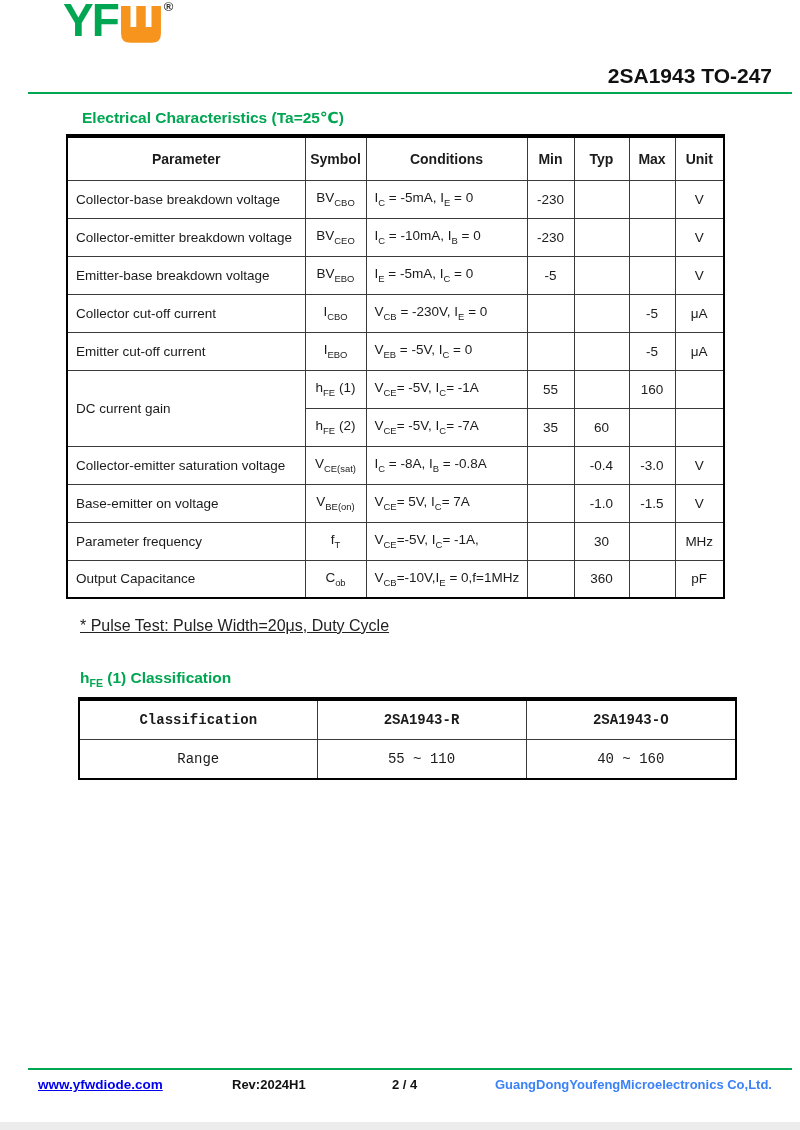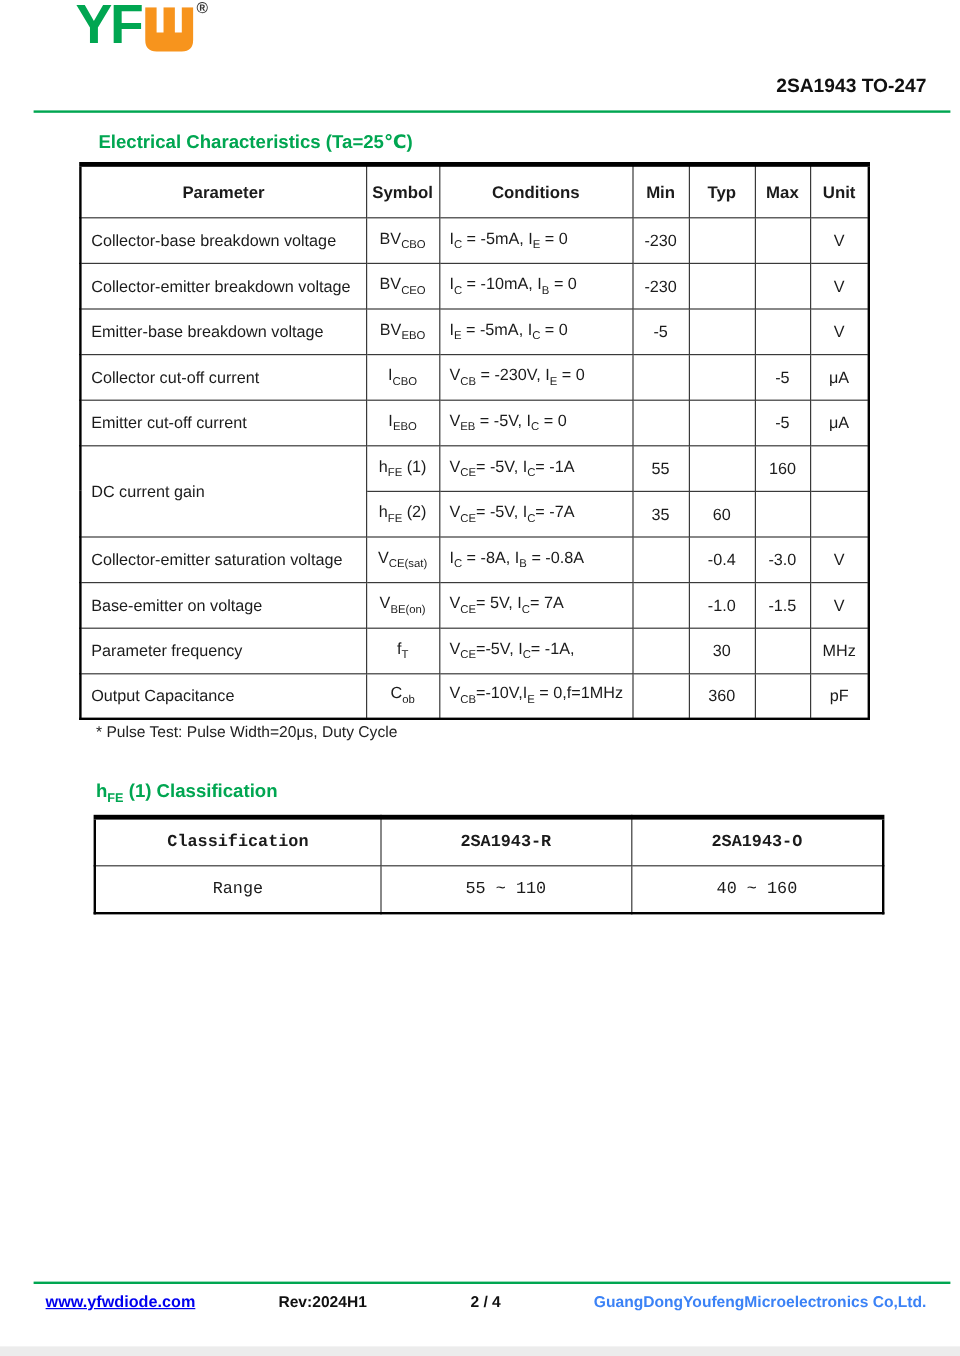--- a/index.html
+++ b/index.html
@@ -20,42 +20,42 @@
   .logo{position:absolute;left:27px;top:0;margin-left:36px;}
   .logo-line1{display:flex;align-items:flex-start;height:44px;}
   .logo-yf{
     font-weight:800;font-size:46px;line-height:40px;color:var(--green);
     letter-spacing:-2px;
   }
   .logo-w{margin-left:2px;margin-top:6px;}
   .logo-reg{font-size:13px;font-weight:bold;color:#333;margin-left:2px;line-height:14px;}
   .logo-cn{font-weight:bold;font-size:26px;letter-spacing:3px;color:#111;margin-top:2px;}
   .part-no{
-    position:absolute;right:28px;top:64px;font-weight:bold;font-size:16px;color:#111;
+    position:absolute;right:28px;top:64px;font-weight:bold;font-size:21px;color:#111;
     letter-spacing:0px;
   }
   .green-rule{position:absolute;left:28px;top:92px;width:764px;height:2px;background:var(--green);}
   
   .main{position:absolute;top:96px;left:0;width:800px;}
   .sec-title{
     color:var(--green);font-weight:bold;font-size:15.5px;
     margin:13px 0 7px 82px;
   }
   .sec-title sub{font-size:0.68em;}
   table{border-collapse:collapse;table-layout:fixed;}
   .etable{margin-left:66px;width:657px;border:2px solid #000;border-top:4px solid #000;}
   .etable th,.etable td{
     border:1px solid #3a3a3a;font-size:13.5px;color:var(--ink);
     padding:0 4px;text-align:center;vertical-align:middle;overflow:hidden;
   }
   .etable th{font-weight:bold;font-size:14px;height:44px;}
   .etable td{height:38px;}
   .etable td.l{text-align:left;padding-left:8px;}
   sub{font-size:0.7em;}
-  .footnote{margin:2px 0 0 80px;font-size:13px;color:#222;}
+  .footnote{margin:18px 0 0 80px;font-size:16px;color:#222;text-decoration:underline;}
   .sec2{margin:34px 0 8px 80px;}
   .ctable{margin-left:78px;width:657px;border:2px solid #000;border-top:4px solid #000;}
   .ctable th,.ctable td{
     border:1px solid #3a3a3a;font-size:14px;color:var(--ink);
     text-align:center;vertical-align:middle;height:40px;font-family:Liberation Mono, monospace;
   }
   .ctable th{font-weight:bold;}
   
   .ftr-rule{position:absolute;left:28px;top:1068px;width:764px;height:2px;background:var(--green);}
   .ftr{position:absolute;left:0;top:1077px;width:800px;height:20px;font-size:13px;font-weight:bold;}

